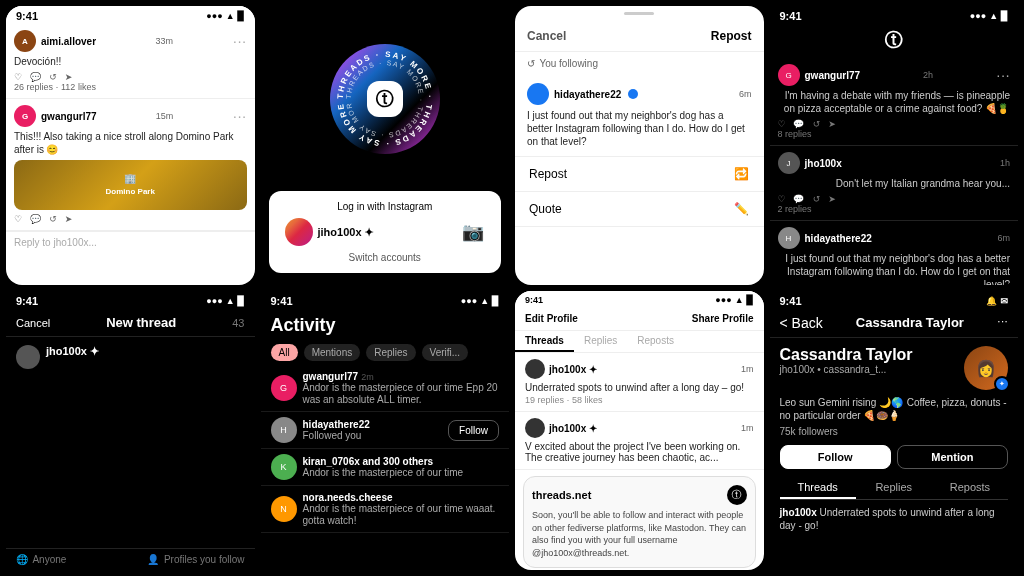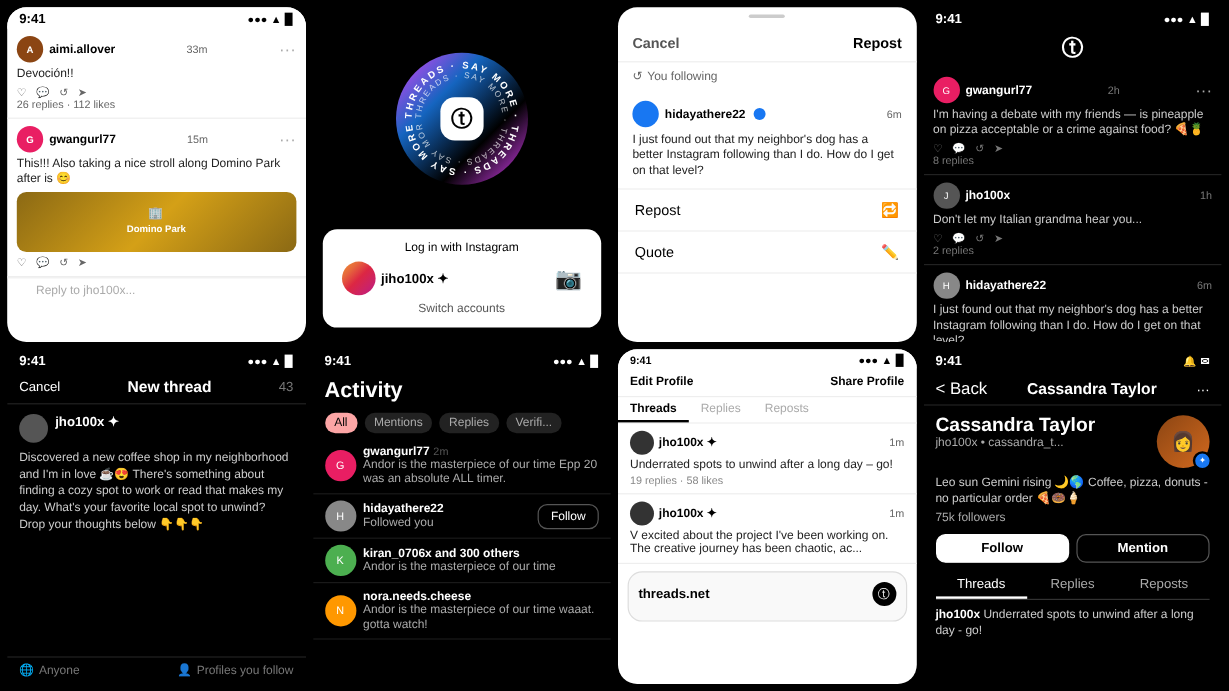--- a/index.html
+++ b/index.html
@@ -37,21 +37,21 @@
 
     
     .card1 .feed-item { padding: 6px 8px; border-bottom: 1px solid #eee; }
     .card1 .user-row { display: flex; align-items: center; gap: 5px; margin-bottom: 3px; }
     .card1 .avatar { width: 22px; height: 22px; border-radius: 50%; background: #ccc; flex-shrink: 0; display: flex; align-items: center; justify-content: center; font-size: 8px; font-weight: 700; overflow: hidden; }
     .card1 .username { font-weight: 700; font-size: 10px; text-align: right; }
     .card1 .time-ago { color: #666; font-size: 9px; margin-left: auto; }
     .card1 .post-text { font-size: 10px; color: #222; margin-bottom: 4px; line-height: 1.3; }
     .card1 .post-image { width: 100%; height: 50px; background: linear-gradient(135deg, #8B6914 0%, #D4A017 50%, #8B6914 100%); border-radius: 8px; margin-bottom: 4px; display: flex; align-items: center; justify-content: center; font-size: 16px; }
     .card1 .action-row { display: flex; gap: 8px; color: #666; font-size: 9px; align-items: center; }
-    .card1 .reply-input { padding: 5px 24px; color: #aaa; font-size: 10px; border-top: 1px solid #eee; }
+    .card1 .reply-input { padding: 5px 8px; color: #aaa; font-size: 10px; border-top: 1px solid #eee; }
     .card1 .replies-likes { font-size: 9px; color: #666; }
 
     
     .card2 { background: #000; display: flex; flex-direction: column; align-items: center; justify-content: flex-end; padding-bottom: 12px; }
     .card2 .threads-visual { flex: 1; width: 100%; display: flex; align-items: center; justify-content: center; overflow: hidden; position: relative; }
     .card2 .ig-login { background: #fff; border-radius: 12px; padding: 10px 16px; text-align: center; margin: 0 8px; width: calc(100% - 16px); }
     .card2 .ig-login-title { font-size: 10px; color: #000; margin-bottom: 6px; }
     .card2 .ig-user { display: flex; align-items: center; gap: 5px; margin-bottom: 6px; }
     .card2 .ig-avatar { width: 28px; height: 28px; border-radius: 50%; background: linear-gradient(135deg, #f09433, #e6683c, #dc2743, #cc2366, #bc1888); display: flex; align-items: center; justify-content: center; }
     .card2 .ig-username { font-weight: 700; font-size: 11px; }
@@ -76,21 +76,21 @@
 
     
     .card4 { background: #000; color: #fff; }
     .card4 .threads-header { display: flex; justify-content: center; padding: 4px 0 6px; }
     .card4 .threads-logo { font-size: 18px; font-weight: 900; width: 24px; height: 24px; display: flex; align-items: center; justify-content: center; }
     .card4 .feed-item { padding: 6px 8px; border-bottom: 1px solid #222; }
     .card4 .user-row { display: flex; align-items: center; gap: 5px; margin-bottom: 3px; }
     .card4 .avatar { width: 22px; height: 22px; border-radius: 50%; background: #555; flex-shrink: 0; display: flex; align-items: center; justify-content: center; font-size: 8px; overflow: hidden; }
     .card4 .username { font-weight: 700; font-size: 10px; color: #fff; }
     .card4 .time-ago { color: #777; font-size: 9px; margin-left: auto; }
-    .card4 .post-text { font-size: 10px; color: #ccc; line-height: 1.3; margin-bottom: 4px; }
+    .card4 .post-text { font-size: 10px; color: #ccc; line-height: 1.3; margin-bottom: 4px; text-align: right; }
     .card4 .action-row { display: flex; gap: 8px; color: #777; font-size: 9px; }
     .card4 .replies-likes { font-size: 9px; color: #777; }
 
     
     .card5 { background: #000; color: #fff; }
     .card5 .composer-header { display: flex; justify-content: space-between; align-items: center; padding: 6px 10px; border-bottom: 1px solid #222; }
     .card5 .cancel-lbl { color: #fff; font-size: 11px; }
     .card5 .title-lbl { font-size: 13px; font-weight: 700; color: #fff; }
     .card5 .char-count { font-size: 11px; color: #777; }
     .card5 .composer-body { padding: 8px 10px; flex: 1; }
@@ -114,21 +114,21 @@
     .card6 .n-username { font-weight: 700; font-size: 10px; color: #fff; }
     .card6 .n-text { font-size: 10px; color: #aaa; line-height: 1.2; }
     .card6 .n-time { font-size: 9px; color: #555; }
     .card6 .follow-btn { font-size: 10px; padding: 4px 10px; border: 1px solid #555; border-radius: 8px; color: #fff; background: transparent; }
 
     
     .card7 { background: #fff; }
 
     
     .card8 { background: #000; color: #fff; }
-    .card8 .profile-header { display: flex; align-items: flex-end; justify-content: space-between; padding: 6px 10px; border-bottom: 1px solid #222; }
+    .card8 .profile-header { display: flex; align-items: flex-start; justify-content: space-between; padding: 6px 10px; border-bottom: 1px solid #222; }
     .card8 .back-btn { color: #fff; font-size: 14px; }
     .card8 .profile-name { font-weight: 700; font-size: 13px; }
     .card8 .profile-icons { display: flex; gap: 8px; }
     .card8 .profile-body { padding: 8px 10px; }
     .card8 .profile-top { display: flex; align-items: flex-start; justify-content: space-between; margin-bottom: 6px; }
     .card8 .profile-info h2 { font-size: 16px; font-weight: 800; }
     .card8 .profile-handle { font-size: 10px; color: #aaa; }
     .card8 .profile-avatar-wrap { position: relative; }
     .card8 .p-avatar { width: 44px; height: 44px; border-radius: 50%; background: linear-gradient(135deg, #8B4513, #D2691E); display: flex; align-items: center; justify-content: center; font-size: 16px; }
     .card8 .p-badge { position: absolute; bottom: -2px; right: -2px; width: 16px; height: 16px; border-radius: 50%; background: #1877F2; border: 2px solid #000; display: flex; align-items: center; justify-content: center; font-size: 7px; color: #fff; }
@@ -343,25 +343,20 @@
     <span class="title-lbl">New thread</span>
     <span class="char-count">43</span>
   </div>
   <div class="composer-body">
     <div class="composer-user">
       <div class="c-avatar"></div>
       <div>
         <div class="c-username">jho100x ✦</div>
       </div>
     </div>
-    <div class="c-text">Discovered a new coffee shop in my neighborhood and I'm in love ☕😍
-
-There's something about finding a cozy spot to work or read that makes my day.
-
-What's your favorite local spot to unwind? Drop your thoughts below 👇👇👇</div>
   </div>
   <div class="audience-row">
     <div class="audience-item">
       <span>🌐</span>
       <span>Anyone</span>
     </div>
     <div class="audience-item">
       <span>👤</span>
       <span>Profiles you follow</span>
     </div>
@@ -456,20 +451,21 @@
       <span style="color:#666;font-size:9px;margin-left:auto">1m</span>
     </div>
     <div style="font-size:10px;color:#222">V excited about the project I've been working on. The creative journey has been chaotic, ac...</div>
   </div>
 
   <div style="margin:6px 8px;border:1px solid #ddd;border-radius:12px;padding:8px;background:#f9f9f9">
     <div style="display:flex;align-items:center;gap:5px;margin-bottom:4px">
       <span style="font-weight:700;font-size:11px">threads.net</span>
       <div style="width:20px;height:20px;border-radius:50%;background:#000;display:flex;align-items:center;justify-content:center;color:#fff;font-size:10px;margin-left:auto">ⓣ</div>
     </div>
+    <div style="font-size:9px;color:#444;line-height:1.4">Soon, you'll be able to follow and interact with people on other fediverse platforms, like Mastodon. They can also find you with your full username @jho100x@threads.net.</div>
   </div>
 </div>
 
 <div class="phone-card card8">
   <div class="status-bar dark">
     <span class="time">9:41</span>
     <div class="status-icons">
       <span>🔔</span>
       <span>✉</span>
     </div>

